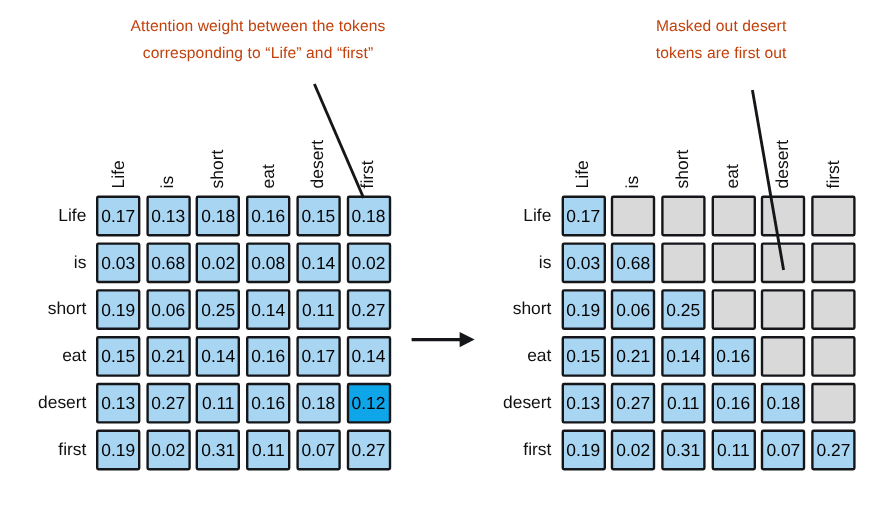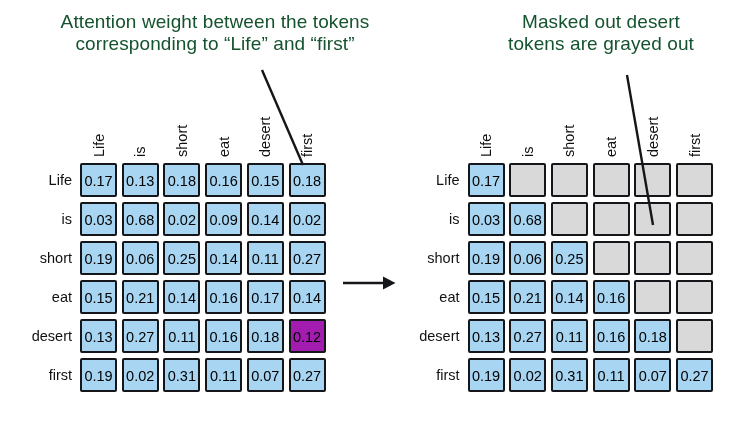--- a/index.html
+++ b/index.html
@@ -1,22 +1,22 @@
 <!DOCTYPE html>
 <html><head>
 <meta charset="utf-8">
 <style>
   html,body { margin:0; padding:0; background:#fff; }
   .canvas {
     position:relative; width:732px; height:422px; background:#ffffff;
     font-family:"Liberation Sans", sans-serif; overflow:hidden;
   }
   .title {
-    position:absolute; text-align:center; font-size:19px; line-height:22px;
-    color:#14532d; letter-spacing:0.1px;
+    position:absolute; text-align:center; font-size:13px; line-height:22px;
+    color:#c2410c; letter-spacing:0.1px;
   }
   .matrix { position:absolute; }
   .cell {
     position:absolute; width:37px; height:33.5px; box-sizing:border-box;
     border:2px solid #14161a; border-radius:2px;
     display:flex; align-items:center; justify-content:center;
     padding-top:2px; font-size:14.5px; color:#000;
   }
   .col-header {
     position:absolute; transform:rotate(-90deg); transform-origin:0 0;
@@ -38,21 +38,21 @@
 
 <div class="canvas">
 
   <div class="title" style="left:35px; top:11px; width:360px;">
     <div>Attention weight between the tokens</div>
     <div>corresponding to “Life” and “first”</div>
   </div>
 
   <div class="title" style="left:470px; top:11px; width:262px;">
     <div>Masked out desert</div>
-    <div>tokens are grayed out</div>
+    <div>tokens are first out</div>
   </div>
 
   <div id="left-matrix" class="matrix" style="left:80px; top:163px; width:246px; height:229px;">
       <div class="col-header" style="left: 10.5px; top: -6px;">Life</div>
       <div class="row-label" style="left: -80px; top: 7.75px;">Life</div>
       <div class="col-header" style="left: 52.2px; top: -6px;">is</div>
       <div class="row-label" style="left: -80px; top: 46.75px;">is</div>
       <div class="col-header" style="left: 93.9px; top: -6px;">short</div>
       <div class="row-label" style="left: -80px; top: 85.75px;">short</div>
       <div class="col-header" style="left: 135.6px; top: -6px;">eat</div>
@@ -63,41 +63,41 @@
       <div class="row-label" style="left: -80px; top: 202.75px;">first</div>
       <div class="cell" style="left: 0px; top: 0px; background: rgb(167, 213, 242); border-color: rgb(20, 22, 26);">0.17</div>
       <div class="cell" style="left: 41.7px; top: 0px; background: rgb(167, 213, 242); border-color: rgb(20, 22, 26);">0.13</div>
       <div class="cell" style="left: 83.4px; top: 0px; background: rgb(167, 213, 242); border-color: rgb(20, 22, 26);">0.18</div>
       <div class="cell" style="left: 125.1px; top: 0px; background: rgb(167, 213, 242); border-color: rgb(20, 22, 26);">0.16</div>
       <div class="cell" style="left: 166.8px; top: 0px; background: rgb(167, 213, 242); border-color: rgb(20, 22, 26);">0.15</div>
       <div class="cell" style="left: 208.5px; top: 0px; background: rgb(167, 213, 242); border-color: rgb(20, 22, 26);">0.18</div>
       <div class="cell" style="left: 0px; top: 39px; background: rgb(167, 213, 242); border-color: rgb(20, 22, 26);">0.03</div>
       <div class="cell" style="left: 41.7px; top: 39px; background: rgb(167, 213, 242); border-color: rgb(20, 22, 26);">0.68</div>
       <div class="cell" style="left: 83.4px; top: 39px; background: rgb(167, 213, 242); border-color: rgb(20, 22, 26);">0.02</div>
-      <div class="cell" style="left: 125.1px; top: 39px; background: rgb(167, 213, 242); border-color: rgb(20, 22, 26);">0.09</div>
+      <div class="cell" style="left: 125.1px; top: 39px; background: rgb(167, 213, 242); border-color: rgb(20, 22, 26);">0.08</div>
       <div class="cell" style="left: 166.8px; top: 39px; background: rgb(167, 213, 242); border-color: rgb(20, 22, 26);">0.14</div>
       <div class="cell" style="left: 208.5px; top: 39px; background: rgb(167, 213, 242); border-color: rgb(20, 22, 26);">0.02</div>
       <div class="cell" style="left: 0px; top: 78px; background: rgb(167, 213, 242); border-color: rgb(20, 22, 26);">0.19</div>
       <div class="cell" style="left: 41.7px; top: 78px; background: rgb(167, 213, 242); border-color: rgb(20, 22, 26);">0.06</div>
       <div class="cell" style="left: 83.4px; top: 78px; background: rgb(167, 213, 242); border-color: rgb(20, 22, 26);">0.25</div>
       <div class="cell" style="left: 125.1px; top: 78px; background: rgb(167, 213, 242); border-color: rgb(20, 22, 26);">0.14</div>
       <div class="cell" style="left: 166.8px; top: 78px; background: rgb(167, 213, 242); border-color: rgb(20, 22, 26);">0.11</div>
       <div class="cell" style="left: 208.5px; top: 78px; background: rgb(167, 213, 242); border-color: rgb(20, 22, 26);">0.27</div>
       <div class="cell" style="left: 0px; top: 117px; background: rgb(167, 213, 242); border-color: rgb(20, 22, 26);">0.15</div>
       <div class="cell" style="left: 41.7px; top: 117px; background: rgb(167, 213, 242); border-color: rgb(20, 22, 26);">0.21</div>
       <div class="cell" style="left: 83.4px; top: 117px; background: rgb(167, 213, 242); border-color: rgb(20, 22, 26);">0.14</div>
       <div class="cell" style="left: 125.1px; top: 117px; background: rgb(167, 213, 242); border-color: rgb(20, 22, 26);">0.16</div>
       <div class="cell" style="left: 166.8px; top: 117px; background: rgb(167, 213, 242); border-color: rgb(20, 22, 26);">0.17</div>
       <div class="cell" style="left: 208.5px; top: 117px; background: rgb(167, 213, 242); border-color: rgb(20, 22, 26);">0.14</div>
       <div class="cell" style="left: 0px; top: 156px; background: rgb(167, 213, 242); border-color: rgb(20, 22, 26);">0.13</div>
       <div class="cell" style="left: 41.7px; top: 156px; background: rgb(167, 213, 242); border-color: rgb(20, 22, 26);">0.27</div>
       <div class="cell" style="left: 83.4px; top: 156px; background: rgb(167, 213, 242); border-color: rgb(20, 22, 26);">0.11</div>
       <div class="cell" style="left: 125.1px; top: 156px; background: rgb(167, 213, 242); border-color: rgb(20, 22, 26);">0.16</div>
       <div class="cell" style="left: 166.8px; top: 156px; background: rgb(167, 213, 242); border-color: rgb(20, 22, 26);">0.18</div>
-      <div class="cell" style="left: 208.5px; top: 156px; background: #a21caf; border-color: rgb(20, 22, 26);">0.12</div>
+      <div class="cell" style="left: 208.5px; top: 156px; background: #0ea5e9; border-color: rgb(20, 22, 26);">0.12</div>
       <div class="cell" style="left: 0px; top: 195px; background: rgb(167, 213, 242); border-color: rgb(20, 22, 26);">0.19</div>
       <div class="cell" style="left: 41.7px; top: 195px; background: rgb(167, 213, 242); border-color: rgb(20, 22, 26);">0.02</div>
       <div class="cell" style="left: 83.4px; top: 195px; background: rgb(167, 213, 242); border-color: rgb(20, 22, 26);">0.31</div>
       <div class="cell" style="left: 125.1px; top: 195px; background: rgb(167, 213, 242); border-color: rgb(20, 22, 26);">0.11</div>
       <div class="cell" style="left: 166.8px; top: 195px; background: rgb(167, 213, 242); border-color: rgb(20, 22, 26);">0.07</div>
       <div class="cell" style="left: 208.5px; top: 195px; background: rgb(167, 213, 242); border-color: rgb(20, 22, 26);">0.27</div>
     </div>
 
   <div id="right-matrix" class="matrix" style="left:467.5px; top:163px; width:246px; height:229px;">
       <div class="col-header" style="left: 10.5px; top: -6px;">Life</div>

